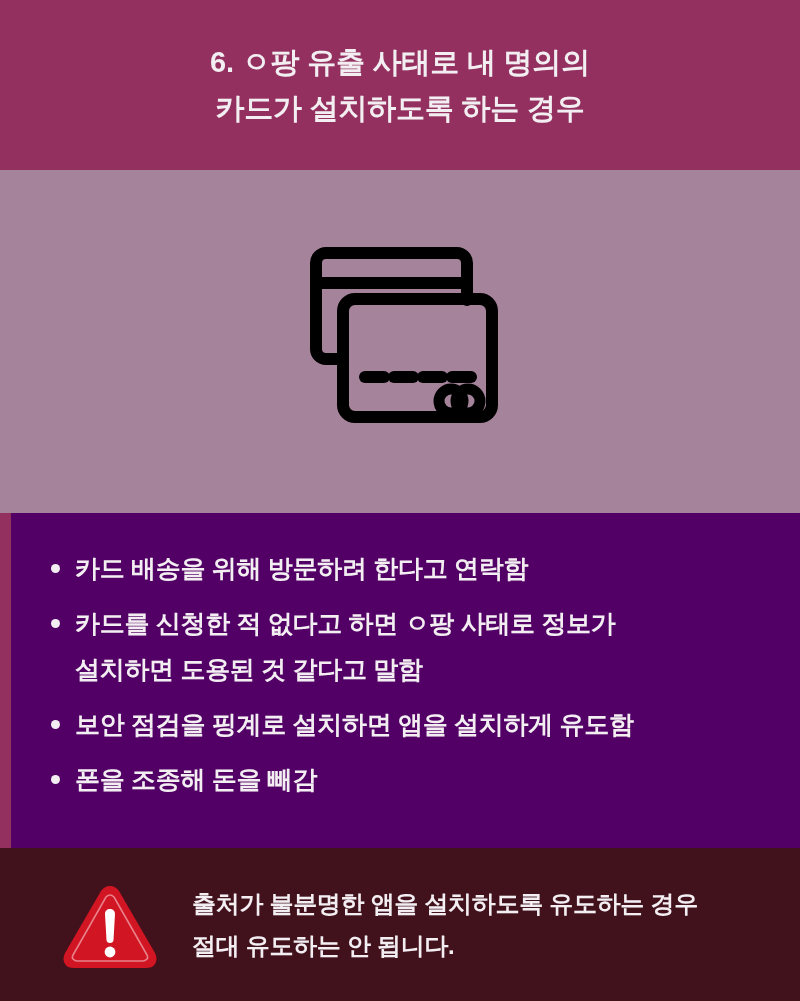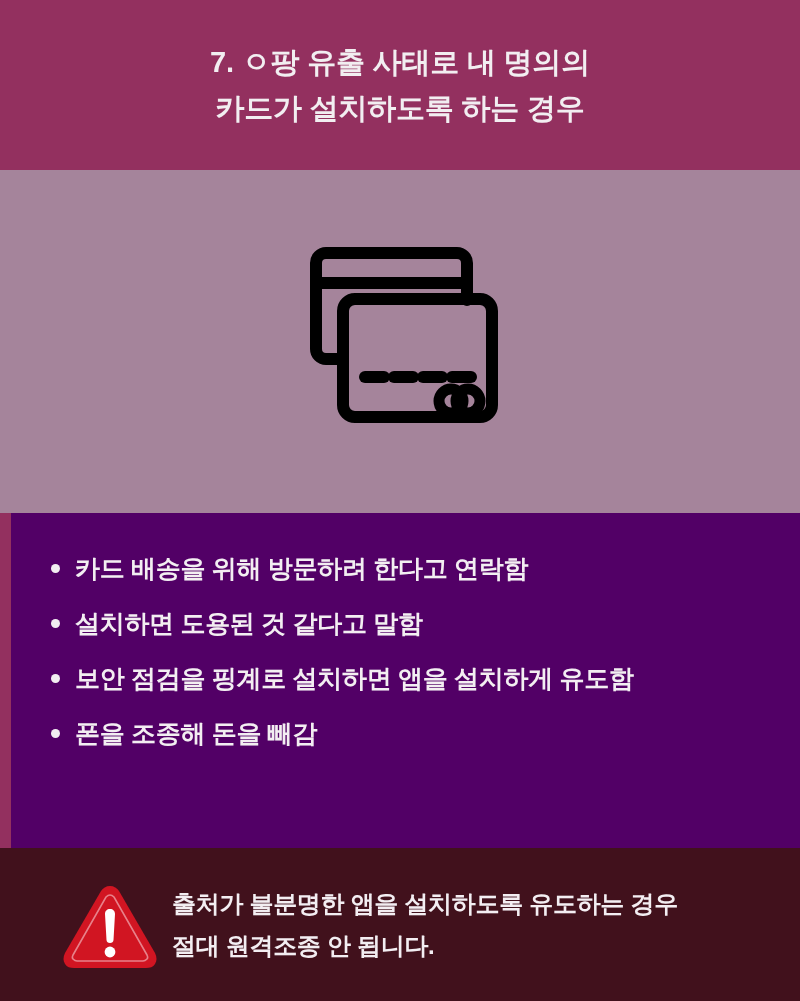--- a/index.html
+++ b/index.html
@@ -137,40 +137,40 @@
     margin-top: 2px;
   }
 
   .warning-icon svg {
     display: block;
     width: 100%;
     height: 100%;
   }
 
   .warning-text {
-    margin-left: 10px;
+    margin-left: 30px;
     color: #f3eef2;
     font-size: 24px;
     font-weight: bold;
     line-height: 42px;
     letter-spacing: -0.3px;
   }
 
   .warning-line {
     display: block;
     white-space: nowrap;
   }
 </style>
 </head>
 <body>
 
 <div class="poster">
 
   <div class="header-band">
-    <div class="header-line">7. ㅇ팡 유출 사태로 내 명의의</div>
+    <div class="header-line">6. ㅇ팡 유출 사태로 내 명의의</div>
     <div class="header-line">카드가 설치하도록 하는 경우</div>
   </div>
 
   <div class="icon-band">
     <div class="card-icon-wrap">
       <svg viewBox="0 0 248 216" xmlns="http://www.w3.org/2000/svg" fill="none" stroke="#000000" stroke-width="12" stroke-linecap="round" stroke-linejoin="round">
 
         <path d="M63 124 L46 124 A10 10 0 0 1 36 114 L36 28 A10 10 0 0 1 46 18
                  L177 18 A10 10 0 0 1 187 28 L187 65"></path>
 
@@ -194,20 +194,21 @@
   <div class="bullet-band">
     <ul class="bullet-list">
 
       <li class="bullet-item">
         <span class="bullet-dot"></span>
         <span class="bullet-text-line">카드 배송을 위해 방문하려 한다고 연락함</span>
       </li>
 
       <li class="bullet-item">
         <span class="bullet-dot"></span>
+        <span class="bullet-text-line">카드를 신청한 적 없다고 하면 ㅇ팡 사태로 정보가</span>
         <span class="bullet-text-line">설치하면 도용된 것 같다고 말함</span>
       </li>
 
       <li class="bullet-item">
         <span class="bullet-dot"></span>
         <span class="bullet-text-line">보안 점검을 핑계로 설치하면 앱을 설치하게 유도함</span>
       </li>
 
       <li class="bullet-item">
         <span class="bullet-dot"></span>
@@ -251,18 +252,18 @@
                  C50 64 48.6 63 48.5 61
                  L47 35
                  C47 32 49 30 52 30 Z" fill="#ffffff"></path>
 
         <circle cx="52" cy="73" r="5.4" fill="#ffffff"></circle>
       </svg>
     </div>
 
     <div class="warning-text">
       <span class="warning-line">출처가 불분명한 앱을 설치하도록 유도하는 경우</span>
-      <span class="warning-line">절대 원격조종 안 됩니다.</span>
+      <span class="warning-line">절대 유도하는 안 됩니다.</span>
     </div>
 
   </div>
 
 </div>
 
 </body></html>

